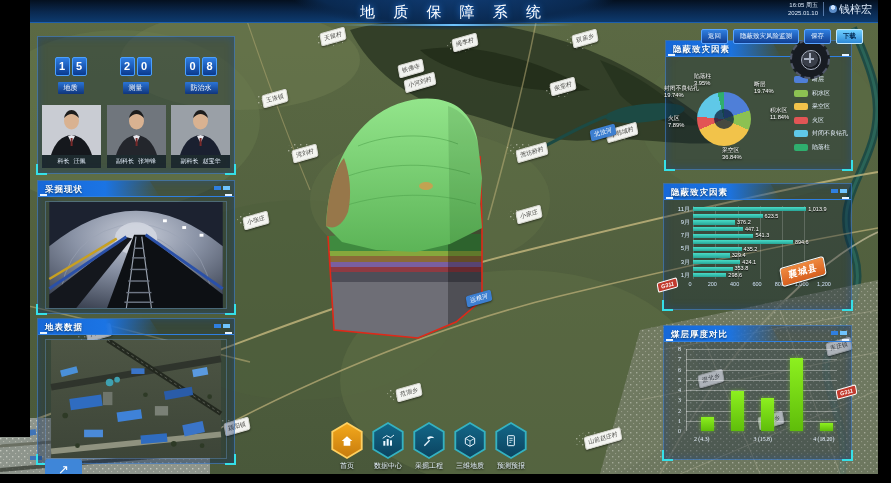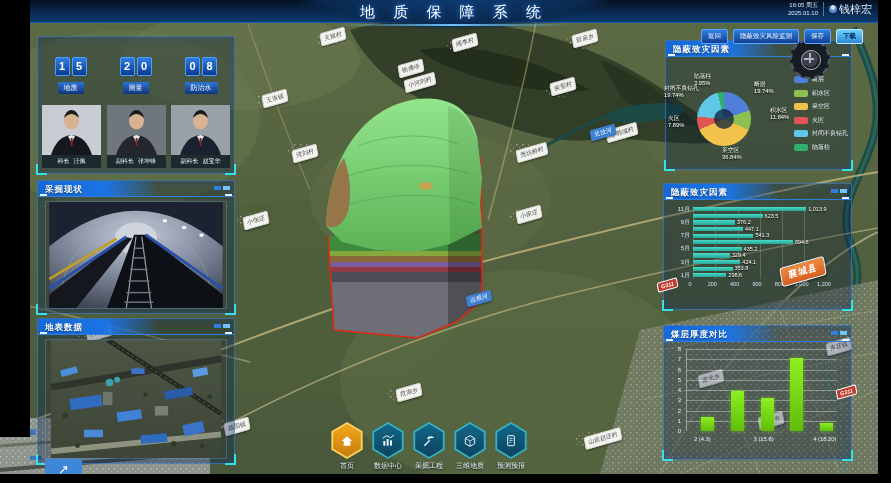--- a/index.html
+++ b/index.html
@@ -87,21 +87,21 @@
   #ft-body{position:absolute;left:6px;top:22px;width:175px;}
   .ft-row{display:flex;align-items:center;height:6.6px;}
   .ft-lab{width:20px;font-size:6px;color:#dcecff;text-align:right;padding-right:3px;}
   .ft-track{position:relative;width:134px;height:6.6px;
     background:repeating-linear-gradient(to right,rgba(255,255,255,.18) 0 1px,transparent 1px 22.3px);}
   .ft-bar{position:absolute;left:0;top:1.2px;height:4.2px;background:linear-gradient(180deg,#49dcc8,#27a596);}
   .ft-val{position:absolute;top:0;font-size:5.5px;color:#fff;white-space:nowrap;text-shadow:0 1px 1px #000;}
   #ft-xaxis{position:relative;margin-left:20px;width:140px;height:8px;margin-top:2px;}
   #ft-xaxis span{position:absolute;transform:translateX(-50%);font-size:5.5px;color:#cfe0f5;}
   
-  #p-thickness{left:663px;top:325px;width:187px;height:133px;}
+  #p-thickness{left:663px;top:325px;width:187px;height:133px;font-family:Liberation Serif, serif;}
   #tk-body{position:absolute;left:8px;top:20px;width:172px;height:106px;}
   #tk-yaxis{position:absolute;left:0;top:0;width:9px;height:88px;display:flex;flex-direction:column;justify-content:space-between;}
   #tk-yaxis span{font-size:6px;color:#e8f2ff;text-align:right;line-height:6px;}
   #tk-plot{position:absolute;left:14px;top:3px;width:150px;height:82px;border-left:1px solid rgba(255,255,255,.4);
     background:repeating-linear-gradient(to bottom,rgba(255,255,255,.35) 0 1px,transparent 1px 10.25px);}
   .tk-bar{position:absolute;bottom:0;width:13px;background:linear-gradient(180deg,#8df01f,#5fbd0a);box-shadow:0 0 4px rgba(130,230,30,.5);}
   #tk-xlabels{position:absolute;left:14px;top:90px;width:150px;height:10px;}
   #tk-xlabels span{position:absolute;font-size:5.8px;color:#e8f2ff;white-space:nowrap;}
   
   #nav{position:absolute;left:330px;top:422px;display:flex;gap:7px;z-index:12;}

